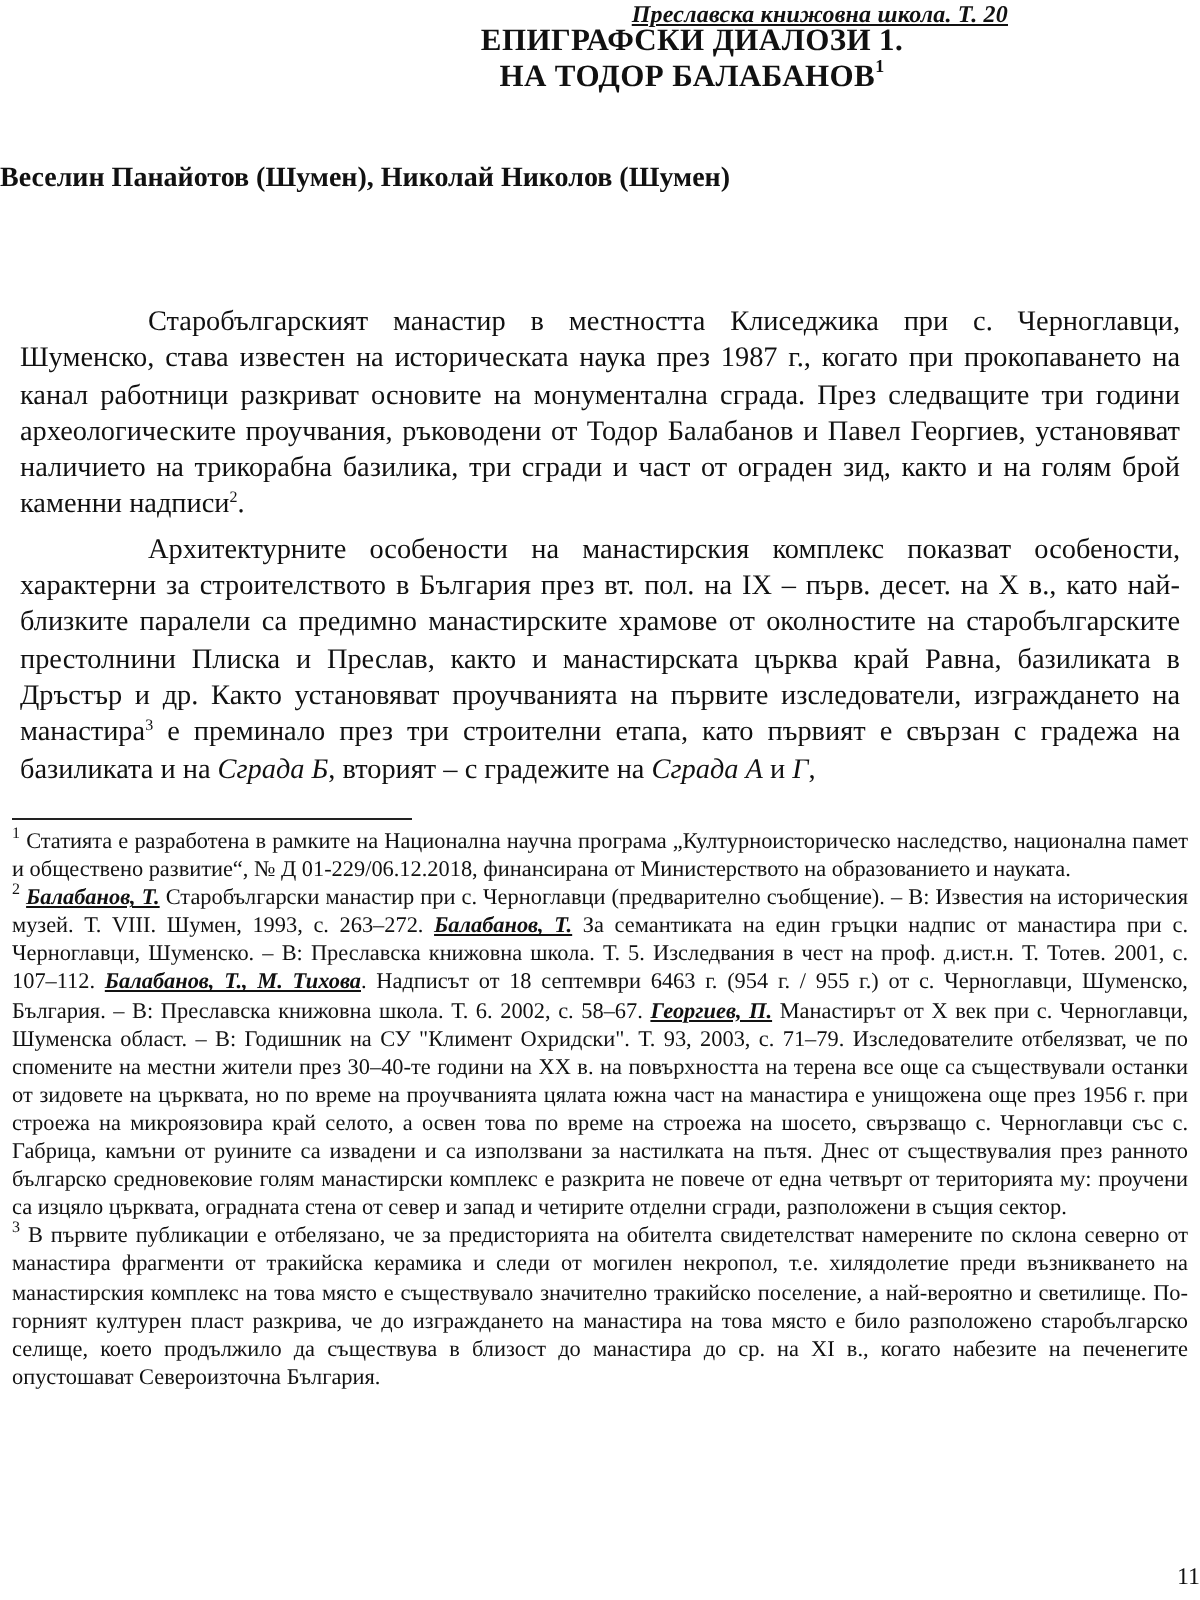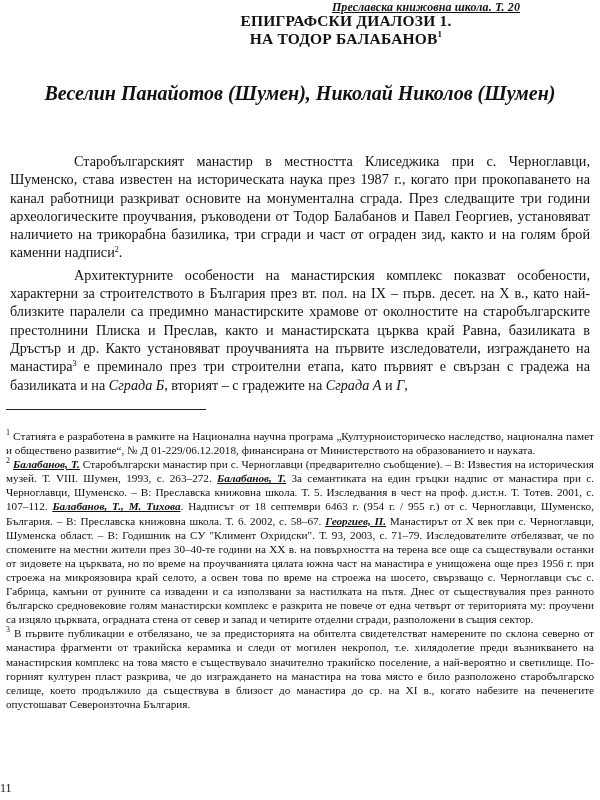--- a/index.html
+++ b/index.html
@@ -1,36 +1,36 @@
 <!DOCTYPE html>
 <html><head>
 <meta charset="utf-8">
 <style>
   html, body { margin: 0; padding: 0; background: #ffffff; }
   body { width: 600px; height: 800px; overflow: hidden; position: relative;
          font-family: "Liberation Serif", "DejaVu Serif", serif; color: #111; }
-  .page { position: absolute; left: 0; top: 0; width: 508px; height: 800px; padding-left: 16px; }
+  .page { position: absolute; left: 0; top: 0; width: 508px; height: 800px; }
   .running-head { position: absolute; right: 4px; top: 0px; font-size: 12px; font-style: italic;
                   font-weight: bold; text-decoration: underline; letter-spacing: 0.1px; }
   .title { position: absolute; left: 0; top: 12px; width: 600px; text-align: center;
            font-weight: bold; font-size: 15.5px; line-height: 17.5px; letter-spacing: 0.2px; margin-left: 46px; }
   .title sup { font-size: 9px; vertical-align: 7px; line-height: 0; }
-  .authors { position: absolute; left: 0; top: 82px; width: 600px; text-align: center;
-             font-weight: bold; font-style: italic; font-size: 20px; }
+  .authors { position: absolute; left: 0; top: 82px; width: 600px; text-align: left;
+             font-weight: bold; font-size: 14px; }
   .body { position: absolute; left: 6px; top: 148px; width: 588px; font-size: 14.2px;
           line-height: 18.3px; text-align: justify; }
   .body p { margin: 4px; text-indent: 64px; }
   .body sup, .fn sup { font-size: 8px; vertical-align: 5px; line-height: 0; }
   .body i { }
   .fn-rule { position: absolute; left: 6px; top: 409px; width: 200px; height: 1px; background: #222; }
   .footnotes { position: absolute; left: 6px; top: 414px; width: 588px; font-size: 11.2px;
-               line-height: 14.1px; text-align: justify; margin-top: 15px; }
+               line-height: 14.1px; text-align: justify; }
   .fn { margin: 0; }
   .fn b { font-style: italic; font-weight: bold; text-decoration: underline; }
-  .page-number { position: absolute; left: 0; top: 781px; width: 600px; text-align: left; font-size: 12px; }
+  .page-number { position: absolute; left: 0; top: 781px; width: 600px; text-align: right; font-size: 12px; }
 </style>
 </head>
 <body>
 
 <div class="page">
 
   <div class="running-head">Преславска книжовна школа. Т. 20</div>
 
   <div class="title">
     <div>ЕПИГРАФСКИ ДИАЛОЗИ 1.</div>

